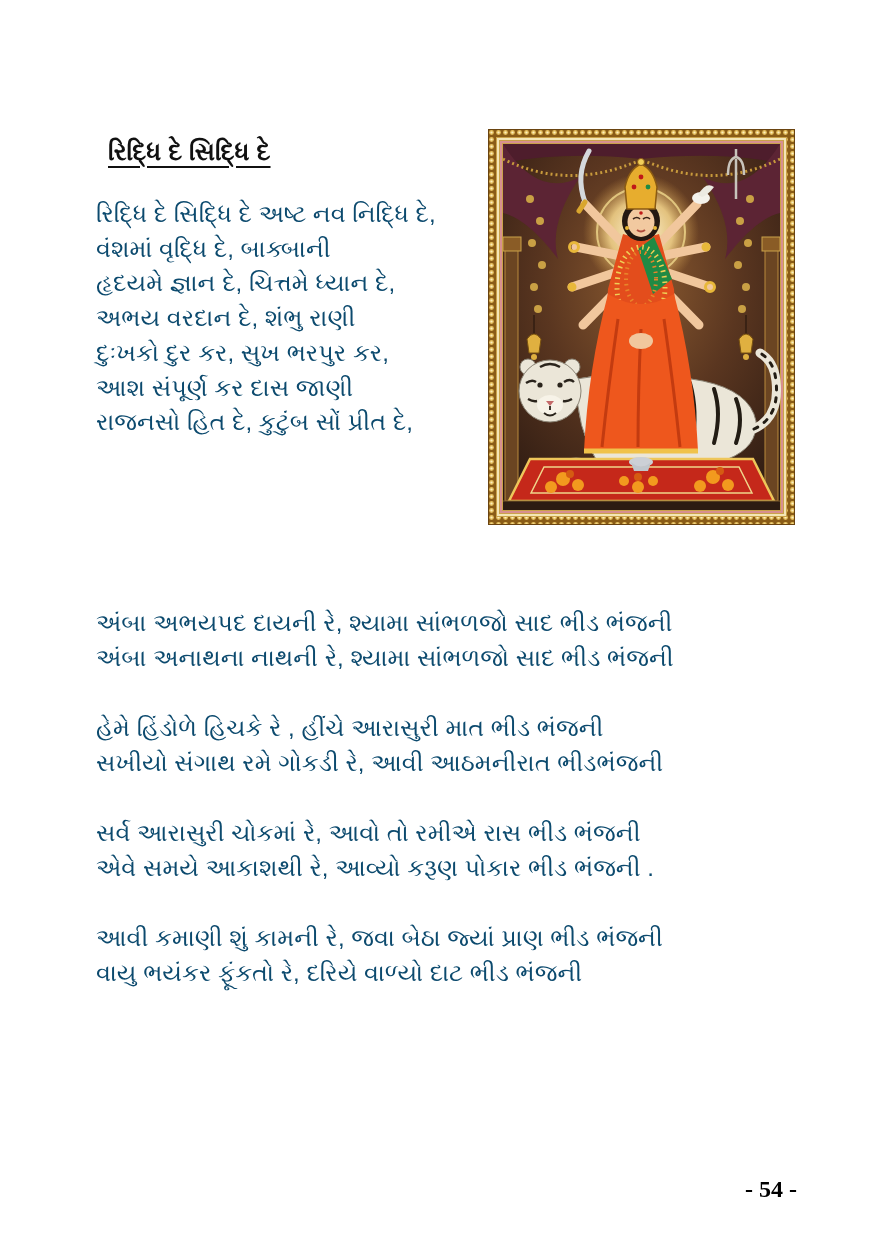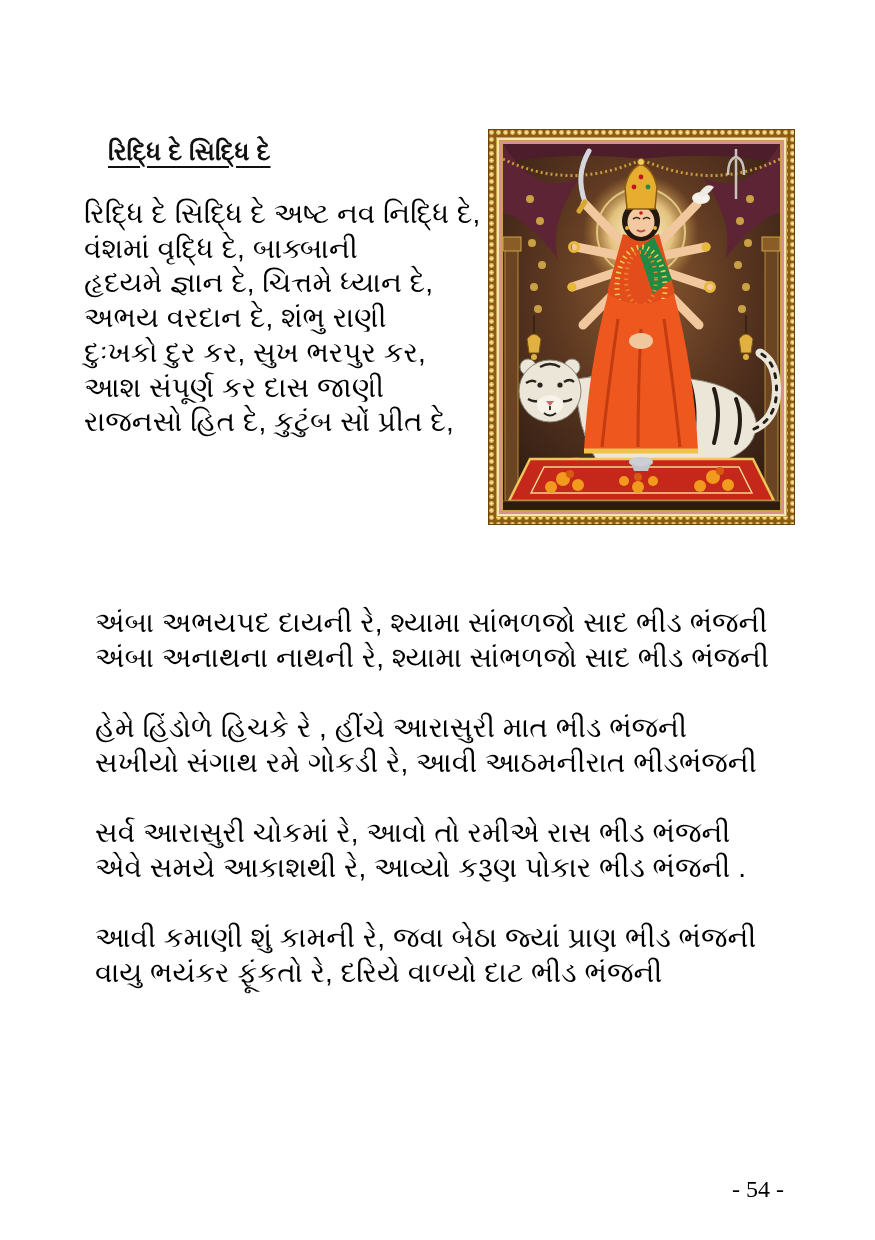--- a/index.html
+++ b/index.html
@@ -21,46 +21,47 @@
     font-weight: bold;
     text-decoration: underline;
     text-underline-offset: 6px;
     white-space: nowrap;
   }
   #title1 { top: 129px; }
   #title2 { top: 542px; }
 
   .verse-block {
     position: absolute;
-    left: 84px;
-    font-size: 28px;
-    color: #000000;
+    left: 96px;
+    font-size: 24px;
+    color: #0c4a6e;
   }
   #verses1 { top: 197px; line-height: 34.7px; }
-  #verses2 { top: 606px; line-height: 34.5px; margin-left: 11px; }
+  #verses2 { top: 606px; line-height: 34.5px; }
   .line { white-space: nowrap; }
   .stanza { margin-bottom: 36px; }
   .stanza:last-child { margin-bottom: 0; }
 
   .deity-figure {
     position: absolute;
     left: 488px; top: 129px;
     width: 307px; height: 396px;
     margin: 0; padding: 0;
   }
   .deity-figure svg { display: block; }
 
   .page-number {
     position: absolute;
     top: 1176px;
-    right: 91px;
+    right: 78px;
     font-family: "Liberation Serif", serif;
     font-size: 24px;
     color: #000;
     white-space: nowrap;
+    font-weight: bold;
   }
 </style>
 </head>
 <body>
 
 <div class="page">
 
   <h2 class="song-title" id="title1">રિદ્ધિ દે સિદ્ધિ દે</h2>
 
   <div class="verse-block" id="verses1">

